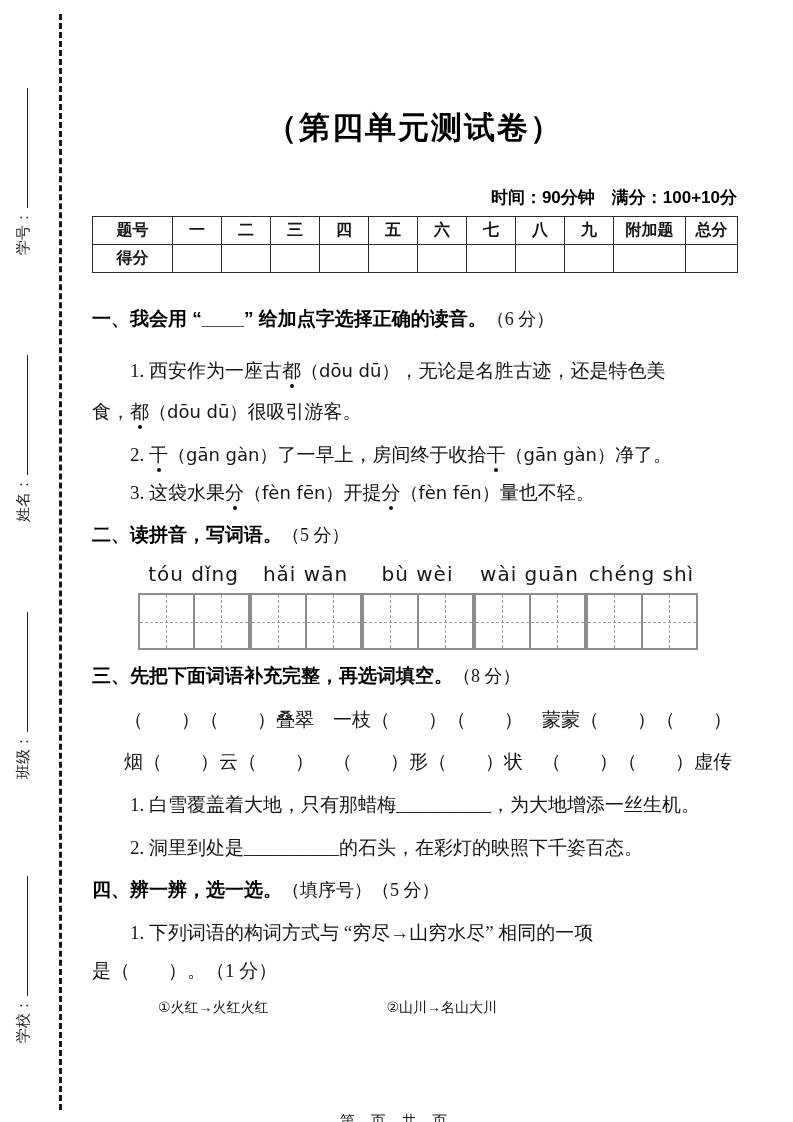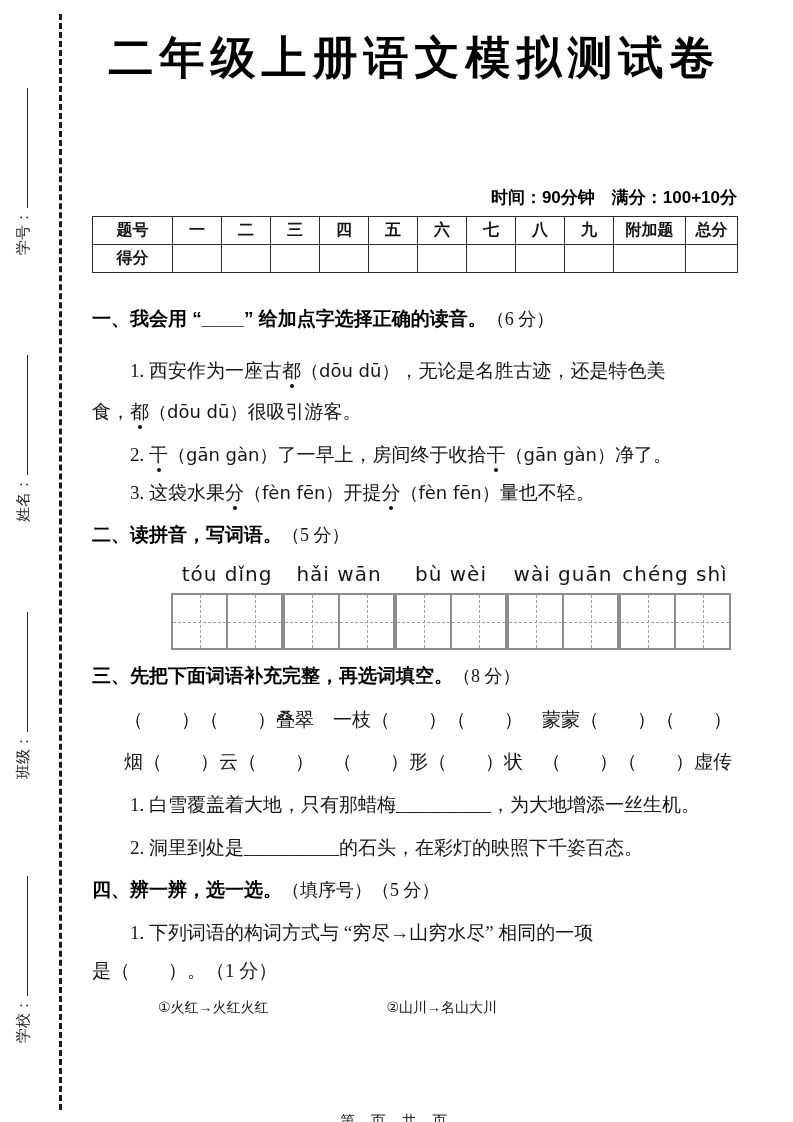--- a/index.html
+++ b/index.html
@@ -44,21 +44,21 @@
   .score{font-family:"Liberation Serif","DejaVu Sans",serif;font-weight:400;font-size:18px;}
   .para{font-size:19px;line-height:1.35;white-space:nowrap;}
   .indent{padding-left:38px;}
   .py{font-family:"DejaVu Sans",sans-serif;font-size:18px;}
   .du{position:relative;}
   .du::after{
     content:"";position:absolute;left:50%;bottom:-7px;width:4px;height:4px;
     background:#111;border-radius:50%;transform:translateX(-50%);
   }
   
-  .pz-row{display:flex;justify-content:flex-end;padding:0 6px 0 12px;}
+  .pz-row{display:flex;justify-content:center;padding:0 6px 0 12px;}
   .pz-group{display:flex;flex-direction:column;align-items:center;}
   .pz-word{
     font-family:"DejaVu Sans",sans-serif;font-size:20px;letter-spacing:1px;
     margin-bottom:7px;white-space:nowrap;
   }
   .tzg{position:relative;width:112px;height:57px;border:2px solid #8d8d8d;display:flex;box-sizing:border-box;}
   .tzg::after{content:"";position:absolute;left:0;right:0;top:50%;border-top:1px dashed #9f9f9f;}
   .tzg .cell{flex:1;position:relative;border-right:2px solid #8d8d8d;}
   .tzg .cell:last-child{border-right:none;}
   .tzg .cell::before{content:"";position:absolute;left:50%;top:0;bottom:0;border-left:1px dashed #9f9f9f;}
@@ -82,21 +82,21 @@
 </div>
 <div class="side-group" style="top:779px;">
   <span>班级：</span><span class="side-line"></span>
 </div>
 <div class="side-group" style="top:1043px;">
   <span>学校：</span><span class="side-line"></span>
 </div>
 
 <div id="content">
 
-  <div class="abs title" style="top:28px;">二年级上册语文模拟测试卷</div>
+  <div class="abs subtitle" style="top:107px;">（第四单元测试卷）</div>
   <div class="abs meta" style="top:186px;">时间：90分钟　满分：100+10分</div>
 
   <table class="score-table abs" style="top:216px;">
     <colgroup>
       <col style="width:80px">
         <col style="width:49px">
         <col style="width:49px">
         <col style="width:49px">
       <col style="width:49px">
         <col style="width:49px">

